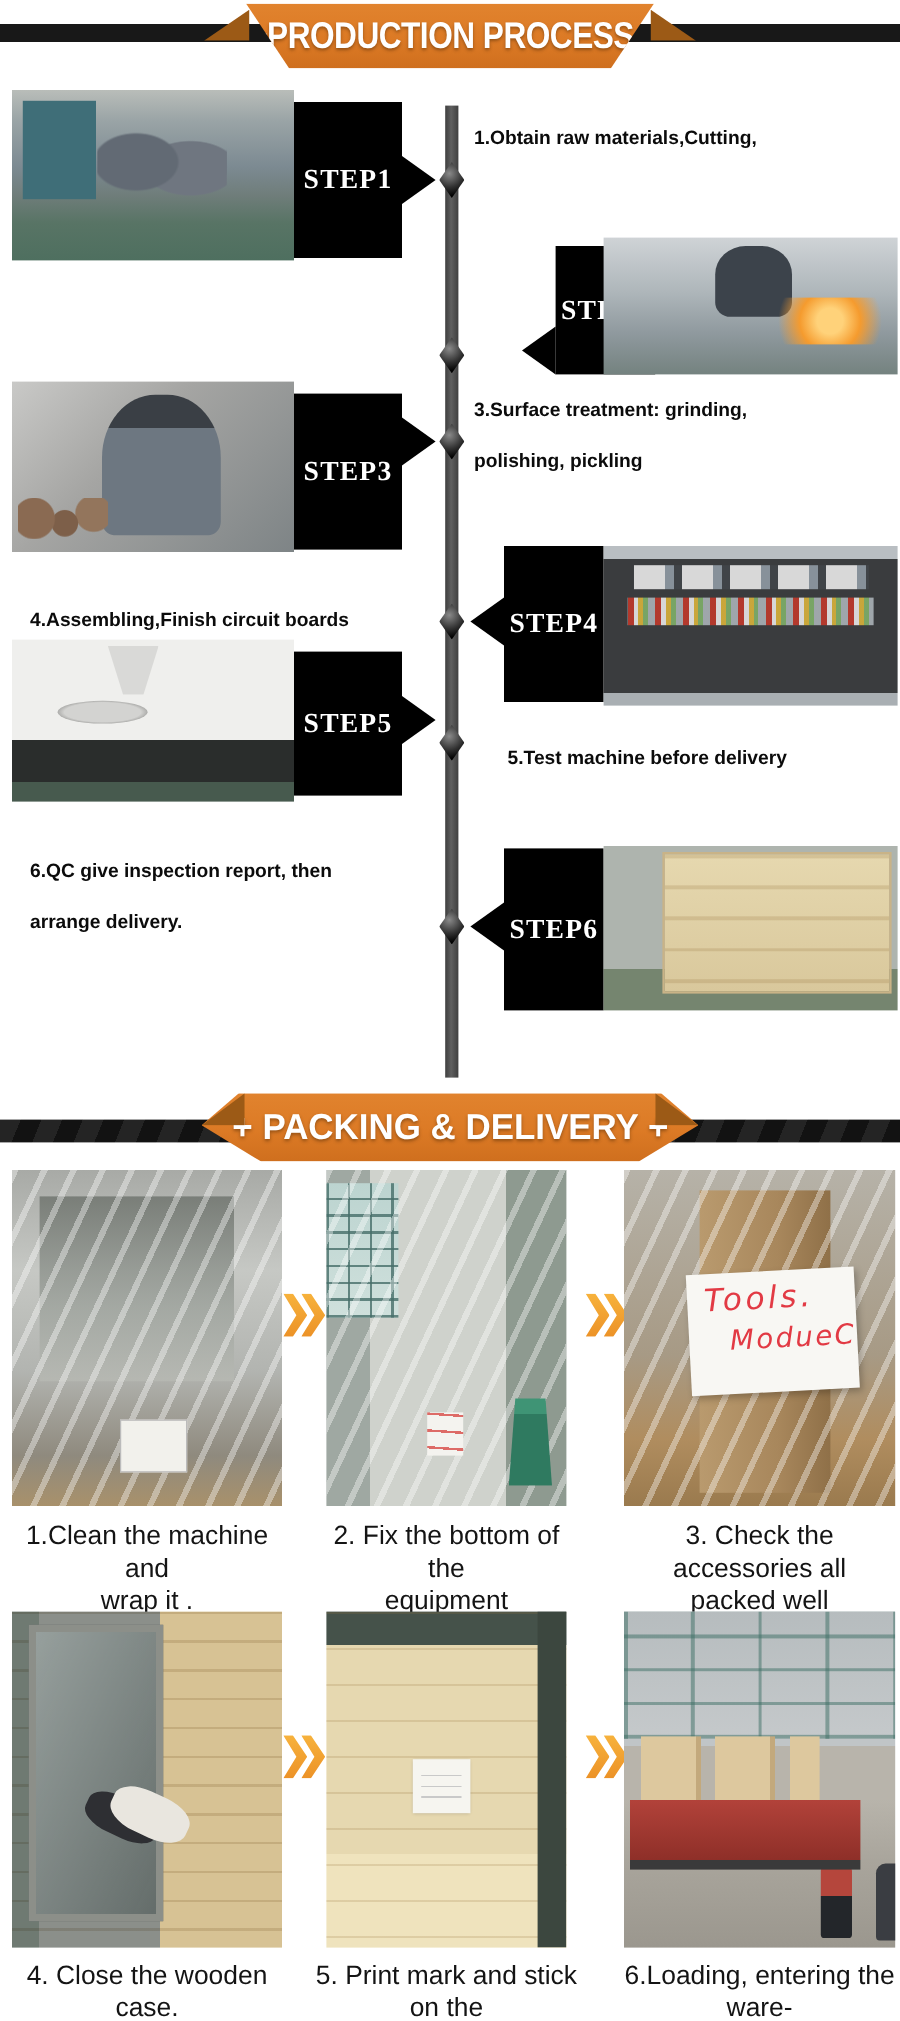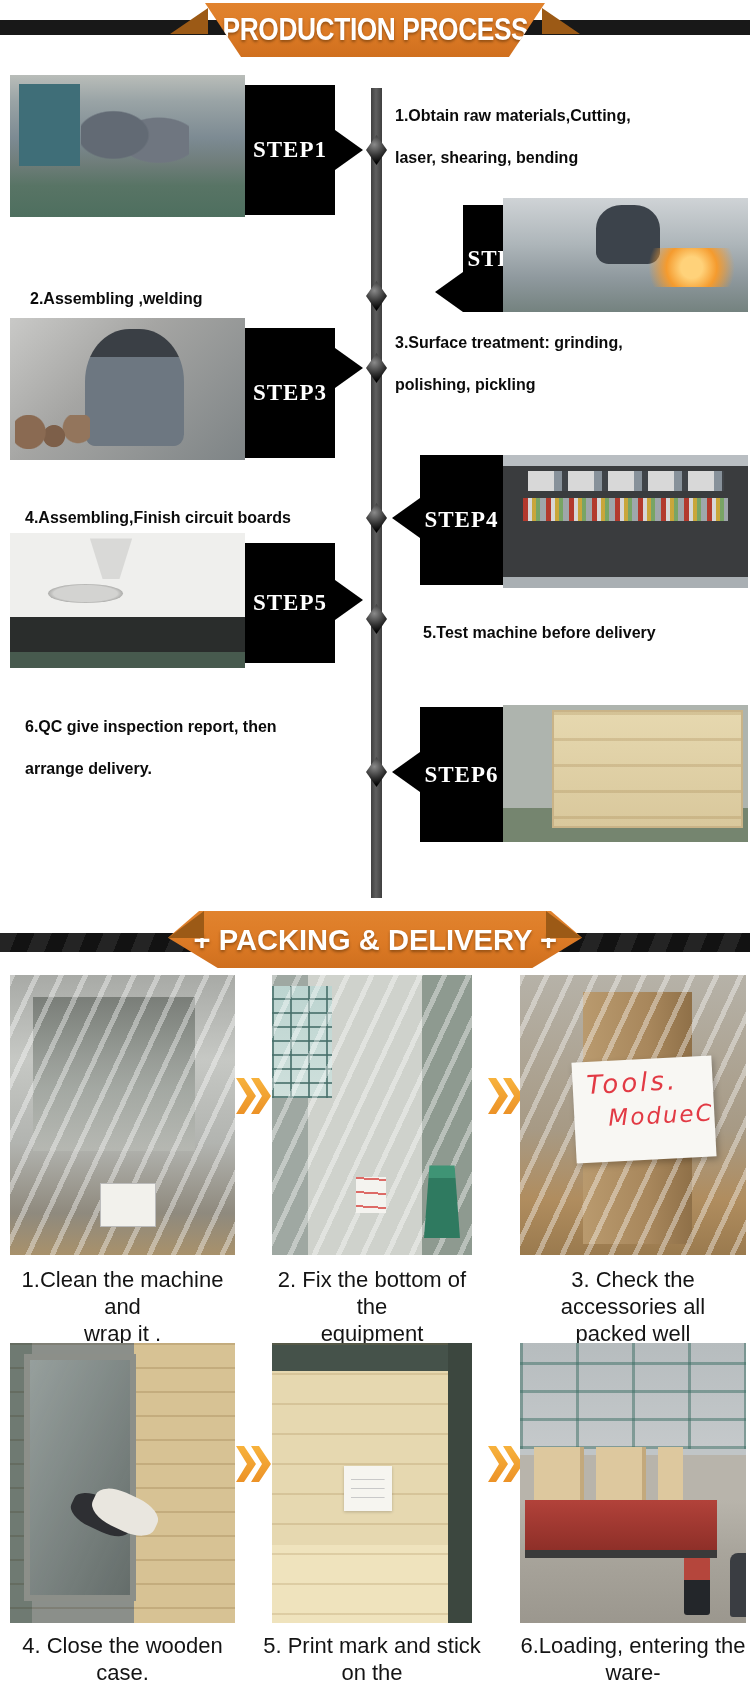--- a/index.html
+++ b/index.html
@@ -156,26 +156,22 @@
   <div class="diamond" style="left:366px;top:604px;"></div>
   <div class="diamond" style="left:366px;top:757px;"></div>
 
   <div class="photo p-prod1" style="left:10px;top:75px;width:235px;height:142px;" aria-label="Workers bending sheet metal on a press brake in the workshop"></div>
   <div class="step-box" style="left:245px;top:85px;width:90px;height:130px;">
     <span class="step-label">STEP1</span>
     <span class="tip tip-r" style="top:45px;"></span>
   </div>
   <div class="step-text" style="left:395px;top:95px;width:350px;">
     <div class="line">1.Obtain raw materials,Cutting,</div>
-    <div class="line">laser, shearing, bending</div>
-  </div>
-
-  <div class="step-text" style="left:30px;top:278px;width:330px;">
-    <div class="line">2.Assembling ,welding</div>
-  </div>
+  </div>
+
   <div class="step-box" style="left:420px;top:205px;width:83px;height:107px;margin-left:43px;">
     <span class="step-label">STEP2</span>
     <span class="tip tip-l" style="top:67px;"></span>
   </div>
   <div class="photo p-prod2" style="left:503px;top:198px;width:245px;height:114px;" aria-label="Worker grinding a stainless steel frame with sparks"></div>
 
   <div class="photo p-prod3" style="left:10px;top:318px;width:235px;height:142px;" aria-label="Worker polishing a part, grinding discs on the bench"></div>
   <div class="step-box" style="left:245px;top:328px;width:90px;height:130px;">
     <span class="step-label">STEP3</span>
     <span class="tip tip-r" style="top:20px;"></span>

